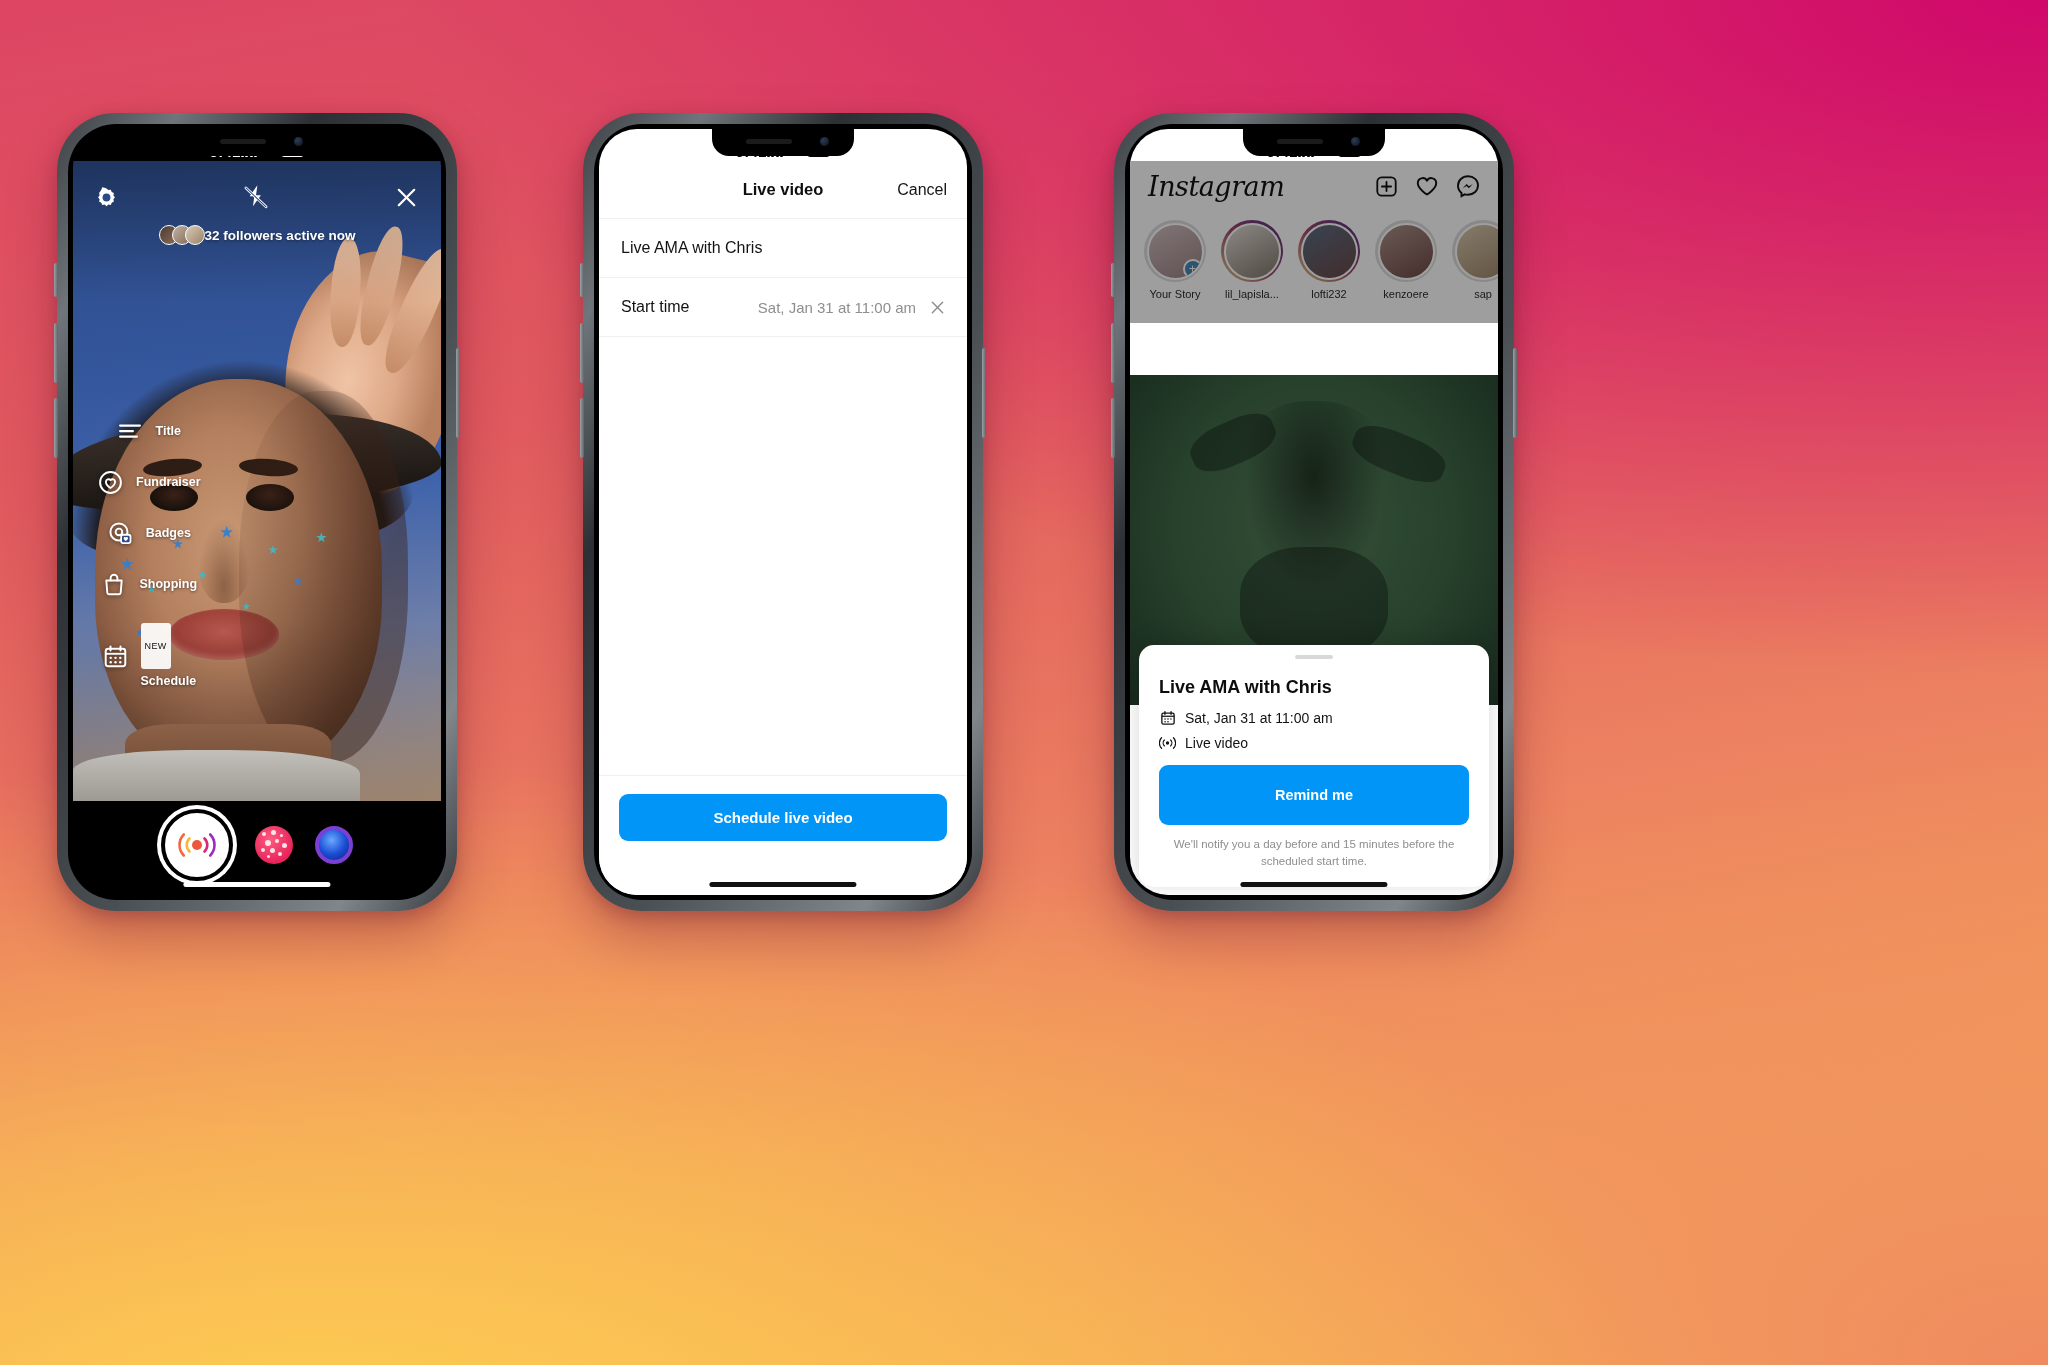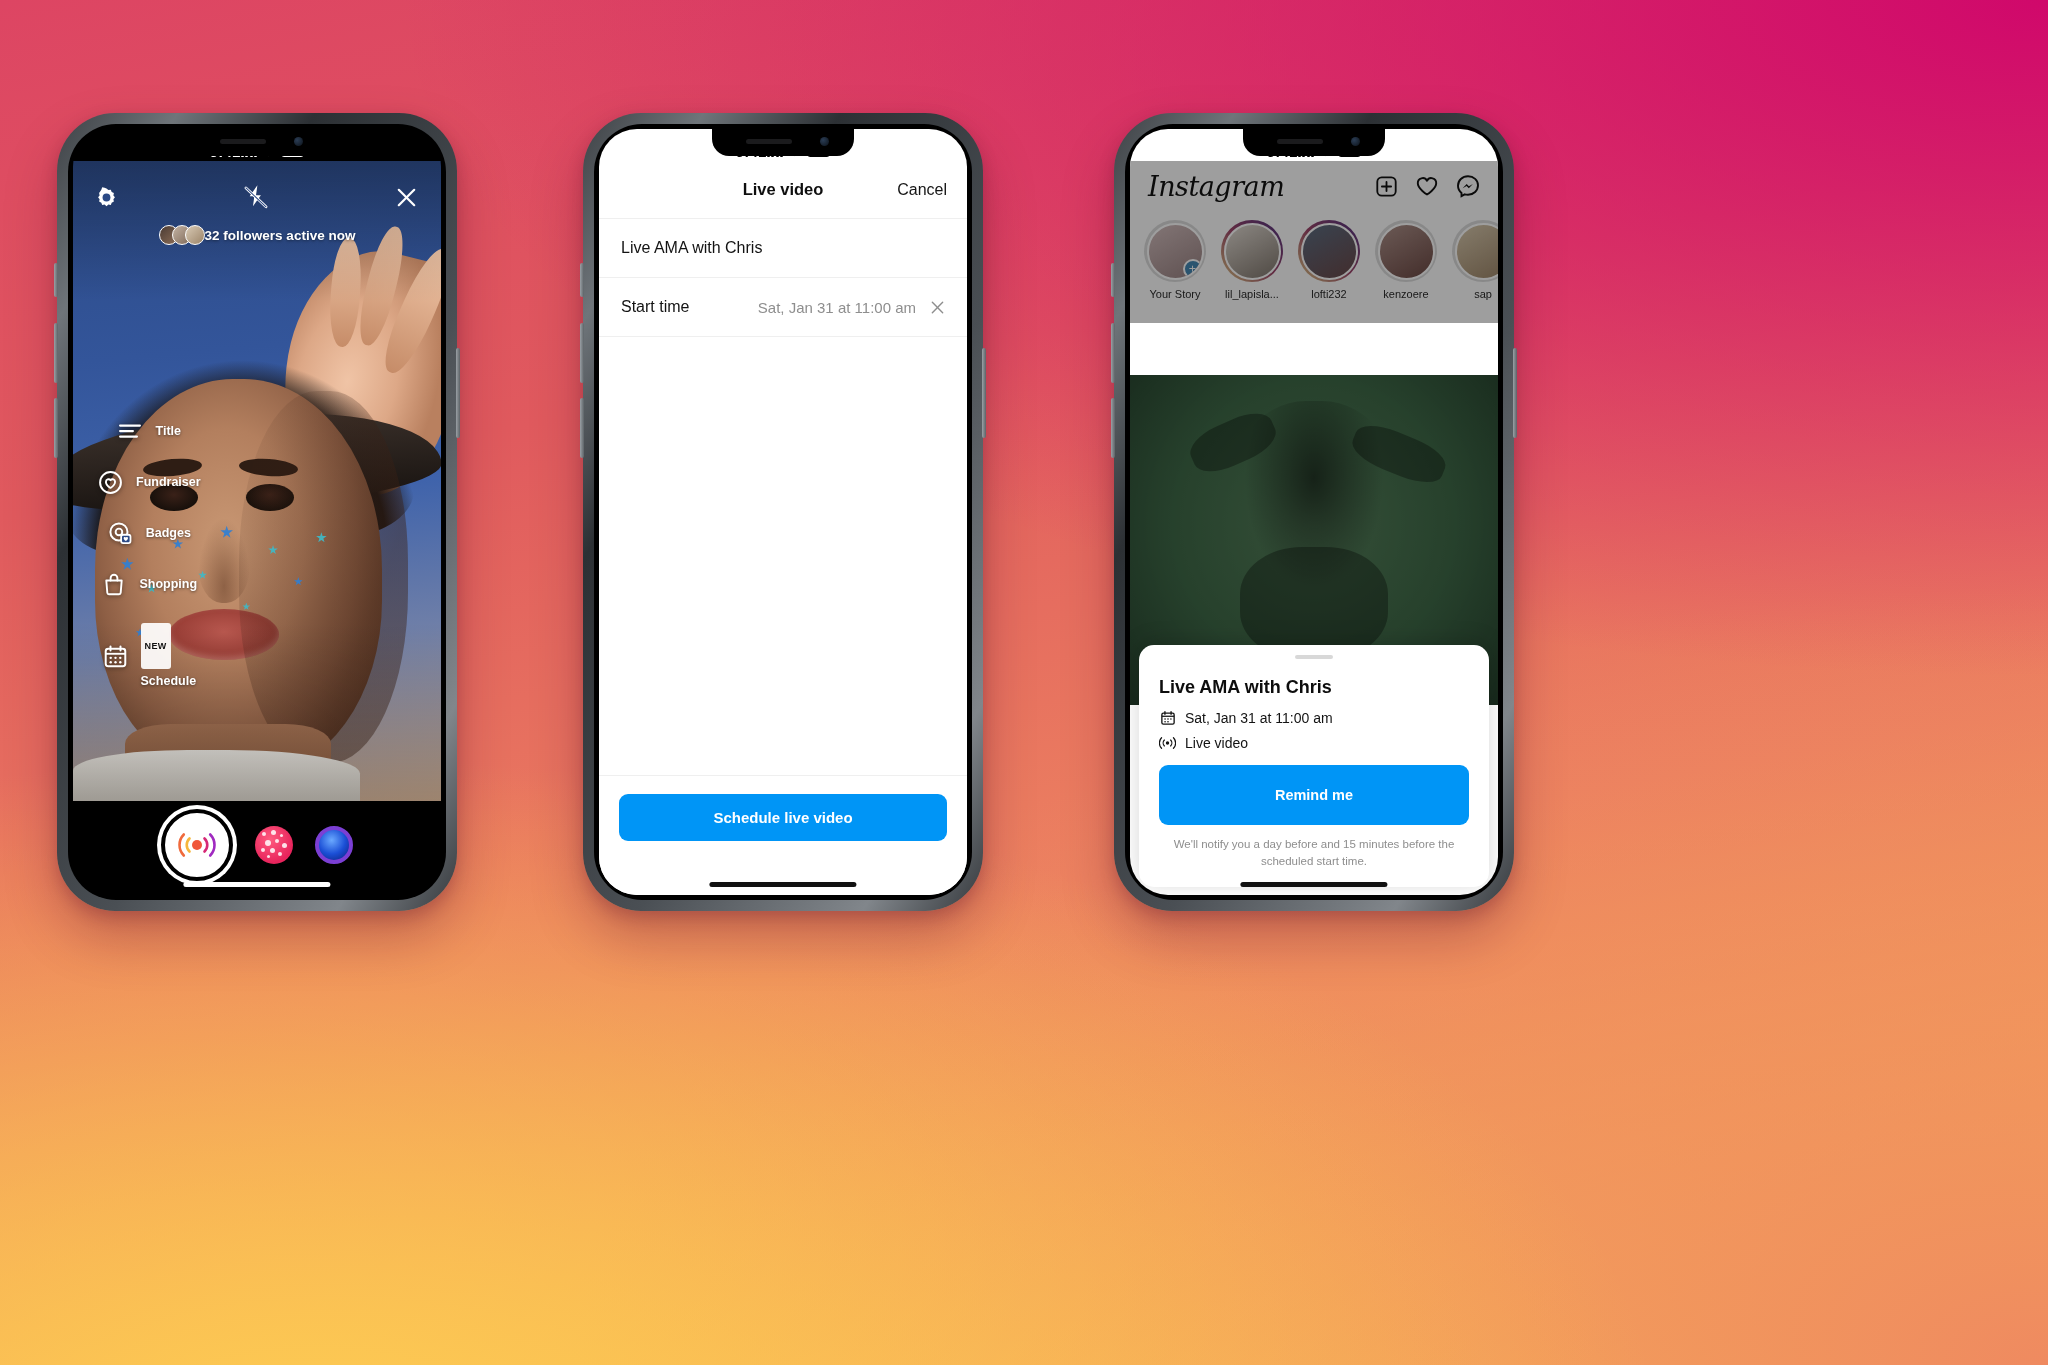--- a/index.html
+++ b/index.html
@@ -96,21 +96,21 @@
   .facepile { display:flex; }
   .facepile span { width:20px; height:20px; border-radius:50%; border:1.6px solid #fff; margin-left:-7px;
     background:linear-gradient(135deg,#8b6f5a,#d7bca4); display:block; }
   .facepile span:first-child { margin-left:0; }
 
   .live-menu { position:absolute; left:25px; top:290px; z-index:20; display:flex; flex-direction:column; gap:26px;align-items:center; }
   .lm-item { display:flex; align-items:center; gap:13px; color:#fff; }
   .lm-icon { width:25px; height:25px; flex:0 0 25px; display:flex; align-items:center; justify-content:center;
     filter:drop-shadow(0 1px 2px rgba(0,0,0,.5)); }
   .lm-txt { font-size:12.5px; font-weight:bold; text-shadow:0 1px 3px rgba(0,0,0,.55); line-height:1.25; }
-  .lm-new { display:inline-block; background:rgba(255,255,255,.92); color:#111; font-size:9px; font-weight:bold;
+  .lm-new { display:inline-block; background:rgba(255,255,255,.92); color:#111; font-size:9px; font-weight:normal;
     padding:18px 4px; border-radius:3px; letter-spacing:.4px; margin-bottom:2px; }
 
   .cam-ctrls { position:absolute; bottom:14px; left:0; right:0; z-index:22;
     display:flex; align-items:center; justify-content:center; gap:22px; }
   .shutter { width:72px; height:72px; border-radius:50%; background:#fff; border:4px solid #000;
     box-shadow:0 0 0 4px #fff; display:flex; align-items:center; justify-content:center; }
   .fx-btn { width:38px; height:38px; border-radius:50%; }
   .fx-dots { background:radial-gradient(circle at 40% 35%, #ff5b7f, #e8245c 70%);
     position:relative; overflow:hidden; }
   .fx-dots i { position:absolute; background:rgba(255,255,255,.85); border-radius:50%; }

